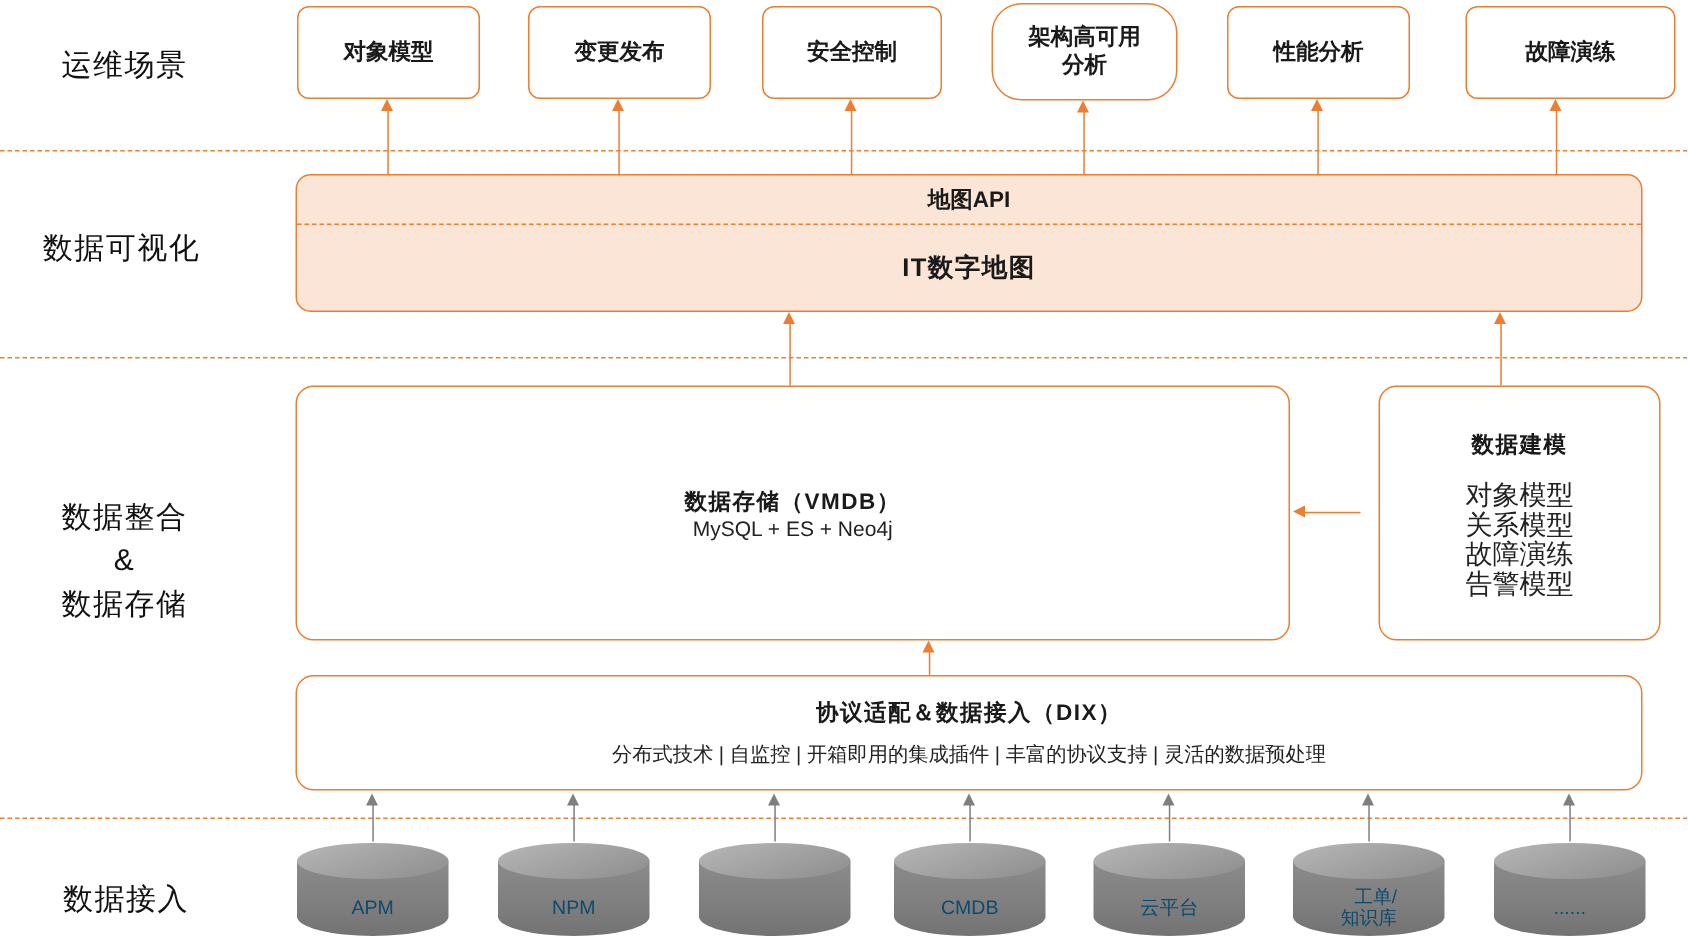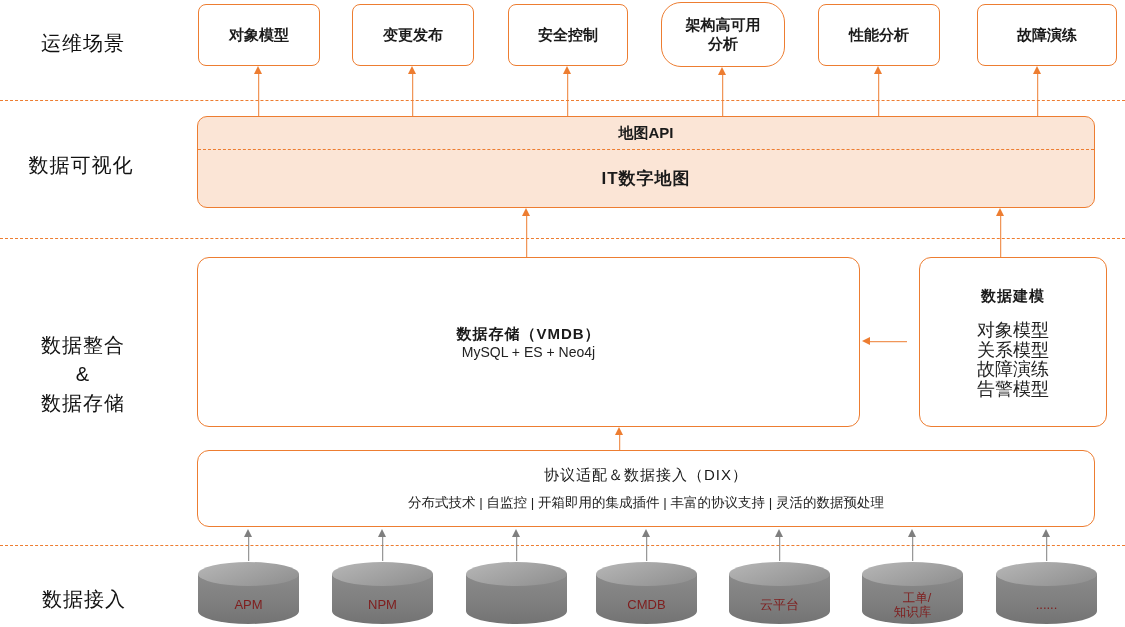--- a/index.html
+++ b/index.html
@@ -75,21 +75,21 @@
     margin-left:12px;
   }
   .modeling-title { margin-top:29px; font-size:15px; font-weight:bold; letter-spacing:1px; }
   .modeling-items { margin-top:15px; font-size:18px; line-height:19.5px; color:#222; }
 
   .dix-box {
     left:197px; top:450px; width:898px; height:77px;
     display:flex; flex-direction:column; align-items:center; justify-content:center;
     gap:9px; text-align:center;
   }
-  .dix-title { font-size:15px; font-weight:normal; letter-spacing:1px; }
+  .dix-title { font-size:15px; font-weight:bold; letter-spacing:1px; }
   .dix-features { font-size:13.5px; color:#222; }
 
   
   .varrow { position:absolute; width:9px; }
   .varrow .line {
     position:absolute; left:50%; top:6px; bottom:0; width:0;
     border-left:1.6px solid #ED7D31; transform:translateX(-0.8px);
   }
   .varrow .head {
     position:absolute; left:50%; top:0; margin-left:-4.5px;
@@ -121,21 +121,21 @@
     border-radius:0 0 50% 50% / 0 0 13px 13px;
   }
   .cyl-top {
     position:absolute; left:0; right:0; top:0; height:24px;
     background:linear-gradient(160deg,#b7b7b7 0%,#a0a0a0 55%,#8d8d8d 100%);
     border-radius:50%;
   }
   .cyl-label {
     position:absolute; left:0; right:0; top:24px; bottom:0;
     display:flex; align-items:center; justify-content:center;
-    color:#7f1d1d; font-size:13px; line-height:1.15; text-align:center;
+    color:#0c4a6e; font-size:13px; line-height:1.15; text-align:center;
   }
   .cyl-label.small { font-size:12.5px;text-align:right; }
 </style>
 </head>
 <body>
 
 <div class="canvas">
 
   <div class="divider" style="top:100px;"></div>
   <div class="divider" style="top:238px;"></div>

